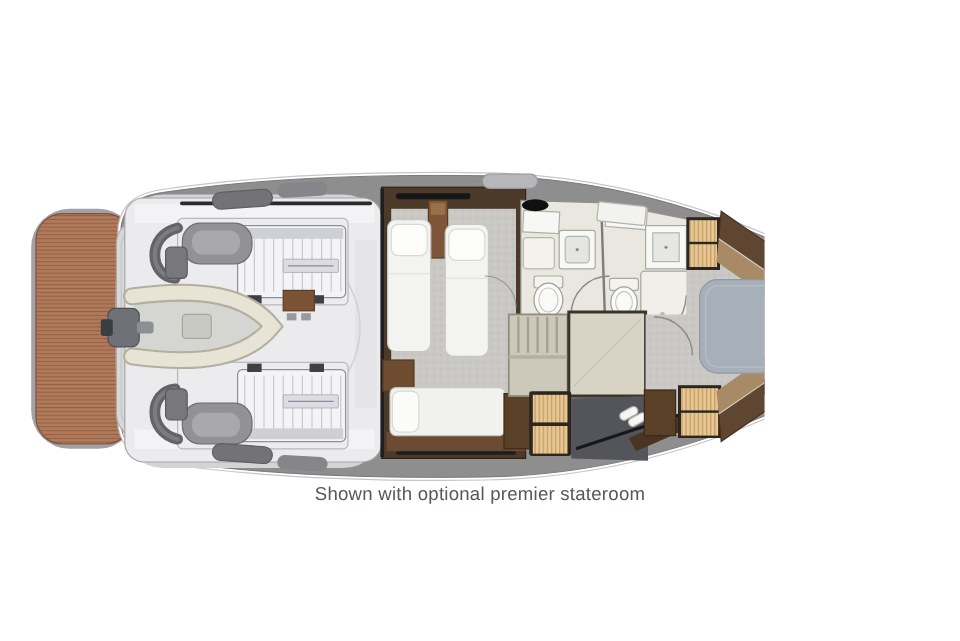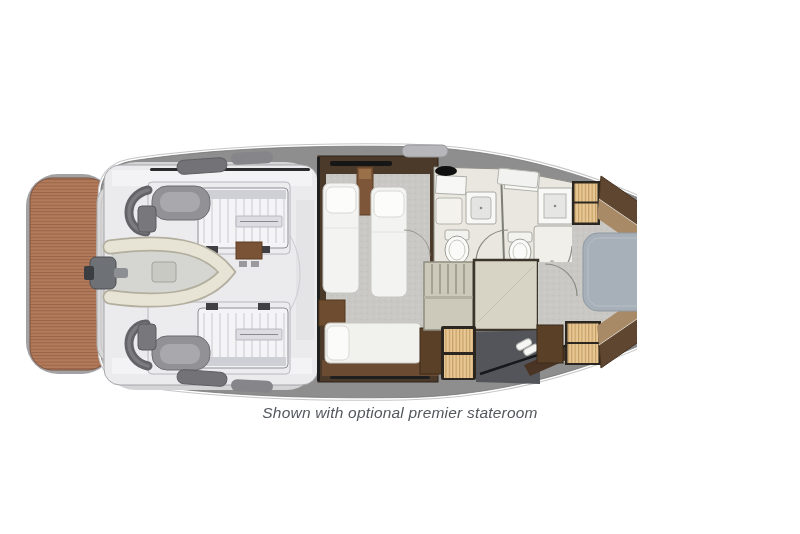--- a/index.html
+++ b/index.html
@@ -1,17 +1,17 @@
 <!DOCTYPE html>
 <html style="--background: #ffffff; --deck: #8e8e8e; --gunwale: #d4d4d6; --teak: #b27a5a; --teak_seam: #8e5d44; --engine_room: #ebebed; --machinery: #f2f2f4; --tender_tube: #e8e4d5; --carpet: #c9c8c4; --wood_dark: #4b392a; --wood_mid: #6b4b31; --tan_slat: #e6c795; --tan_slat_line: #bf9455; --bathroom: #e9e7df; --bed_white: #fafaf9; --mattress_blue_gray: #a7b0b8; --pillow_navy: #2e3c50; --caption_text: #54585e;"><head>
 <meta charset="utf-8">
 <style>
   html,body{margin:0;padding:0;}
   body{background:var(--background,#ffffff);font-family:"Liberation Sans",sans-serif;}
-  .stage{position:relative;width:637px;height:534px;background:var(--background,#ffffff);overflow:hidden;font-style:italic;}
+  .stage{position:relative;width:637px;height:534px;background:var(--background,#ffffff);overflow:hidden;}
   .stage svg{position:absolute;left:0;top:0;}
   .caption{
     position:absolute;left:0;top:402px;width:800px;height:24px;
     text-align:center;font-size:15.5px;line-height:22px;
     color:var(--caption_text,#54585e);letter-spacing:.2px;
   }
 </style>
 </head>
 <body>
 

